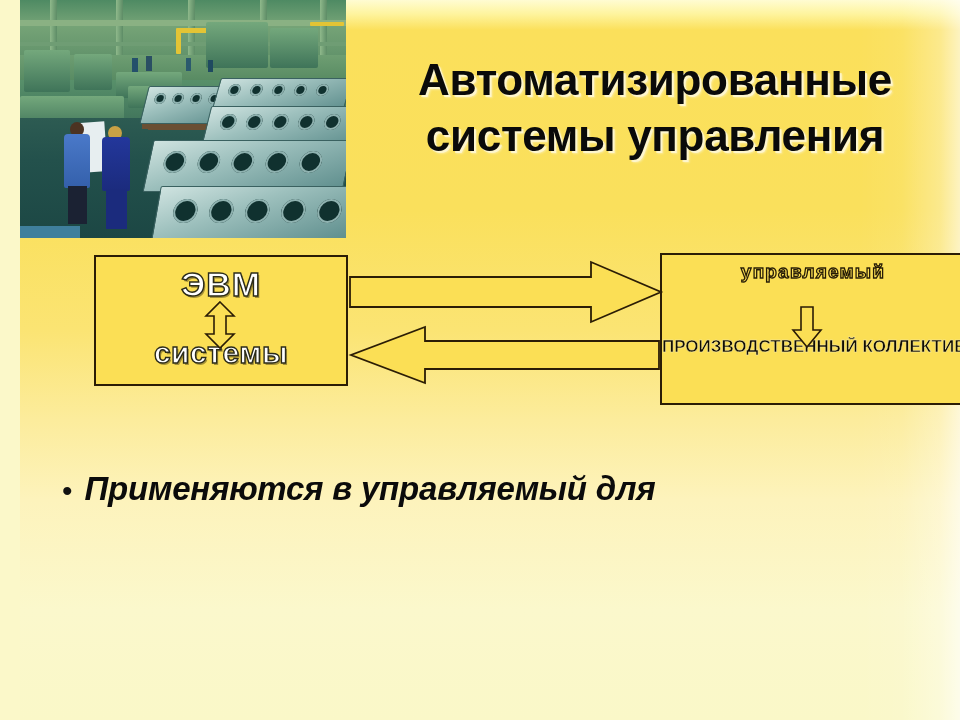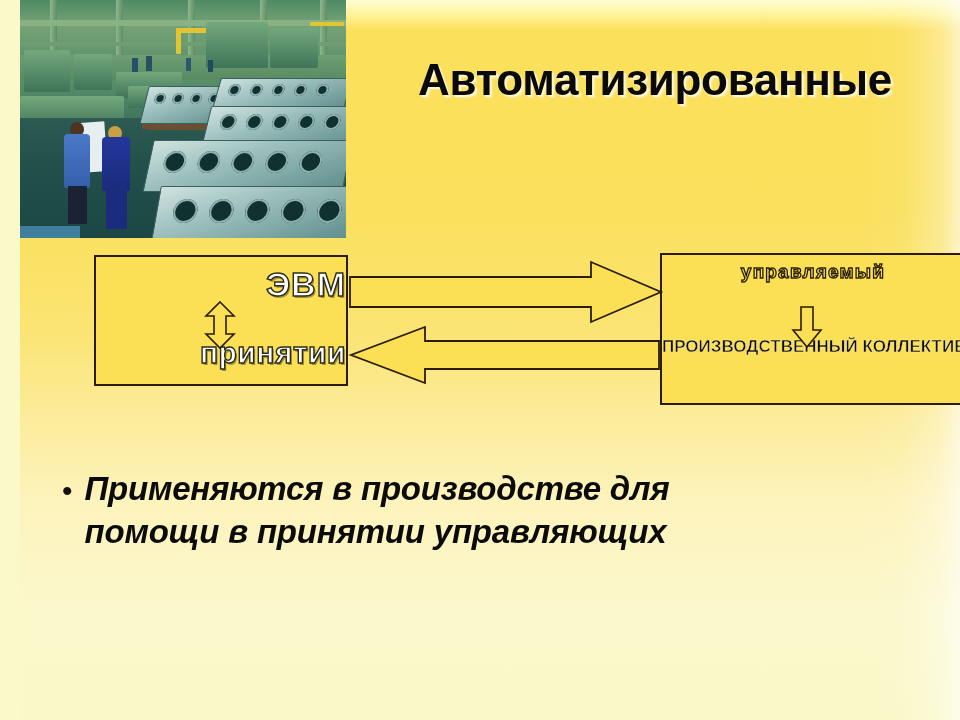--- a/index.html
+++ b/index.html
@@ -150,21 +150,21 @@
     background: #FBDF55;
     box-sizing: border-box;
   }
   #box-left  { left: 74px;  top: 255px; width: 254px; height: 131px; }
   #box-right { left: 640px; top: 253px; width: 306px; height: 152px; }
 
   
   .wa-white {
     position: absolute;
     width: 100%;
-    text-align: right;
+    text-align: center;
     font-weight: bold;
     color: #ffffff;
     -webkit-text-stroke: 1.4px #2b2b1a;
     text-shadow: 1.5px 1.5px 0 rgba(60,50,20,0.45);
     white-space: nowrap;
   }
   .wa-hollow {
     position: absolute;
     width: 100%;
     text-align: center;
@@ -303,25 +303,26 @@
     <div class="ph-worker-legs" style="left:48px;top:186px;width:19px;height:38px;"></div>
     <div class="ph-worker-head" style="left:88px;top:126px;width:14px;height:14px;background:#c9a145;"></div>
     <div class="ph-worker-body" style="left:82px;top:137px;width:28px;height:54px;background:linear-gradient(to bottom,#23379b,#1b2b7d);"></div>
     <div class="ph-worker-legs" style="left:86px;top:189px;width:21px;height:40px;background:#1b2b7d;"></div>
 
     <div class="ph-layer" style="left:0;top:226px;width:60px;height:12px;background:#3f7f9c;"></div>
   </div>
 
   <div id="title">
     <span class="tline">Автоматизированные</span>
+    <span class="tline">системы управления</span>
   </div>
 
   <div class="dbox" id="box-left">
     <div class="wa-white" id="lbl-evm">ЭВМ</div>
-    <div class="wa-white" id="lbl-chelovek">принятии</div>
+    <div class="wa-white" id="lbl-chelovek">системы</div>
   </div>
 
   <div class="dbox" id="box-right">
     <div class="wa-hollow" id="lbl-object1">управляемый</div>
     <div class="wa-dark" id="lbl-coll1">ПРОИЗВОДСТВЕННЫЙ КОЛЛЕКТИВ,</div>
   </div>
 
   <svg id="diagram" viewBox="0 0 960 720" width="960" height="720" xmlns="http://www.w3.org/2000/svg">
 
     <polygon points="200,302 214,316 206,316 206,334 214,334 200,348 186,334 194,334 194,316 186,316" fill="#FBDF55" stroke="#2b1d05" stroke-width="1.6" stroke-linejoin="miter"></polygon>
@@ -329,18 +330,17 @@
     <polygon points="793,307 793,330 801,330 787,347 773,330 781,330 781,307" fill="#FBDF55" stroke="#2b1d05" stroke-width="1.6" stroke-linejoin="miter"></polygon>
 
     <polygon points="330,277 571,277 571,262 641,292 571,322 571,307 330,307" fill="#FBDF55" stroke="#2b1d05" stroke-width="1.8" stroke-linejoin="miter"></polygon>
 
     <polygon points="639,341 405,341 405,327 331,355 405,383 405,369 639,369" fill="#FBDF55" stroke="#2b1d05" stroke-width="1.8" stroke-linejoin="miter"></polygon>
   </svg>
 
   <div id="bullet">
     <span id="bullet-dot">•</span>
     <div id="bullet-text">
-      <span class="bline">Применяются в производстве для</span>
-      <span class="bline">помощи в принятии управляющих</span>
+      <span class="bline">Применяются в управляемый для</span>
     </div>
   </div>
 
 </div>
 
 </body></html>

